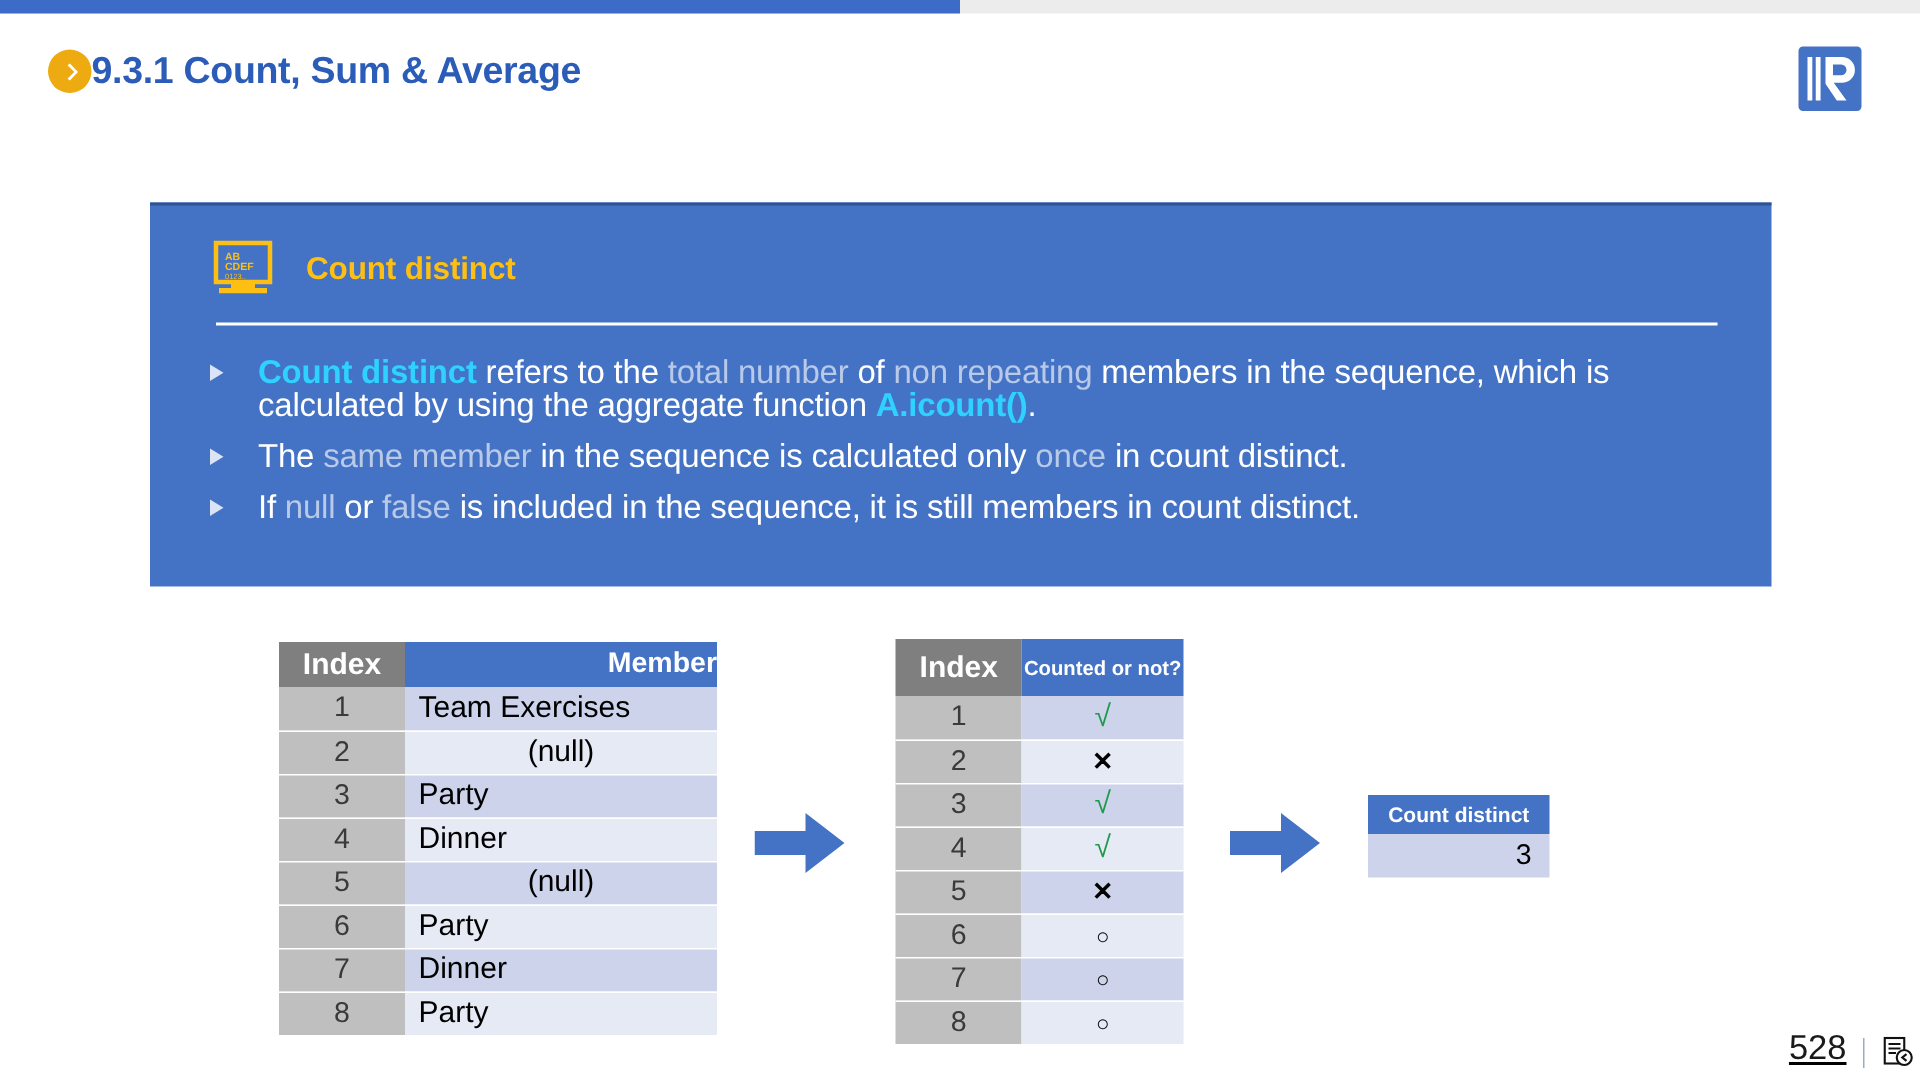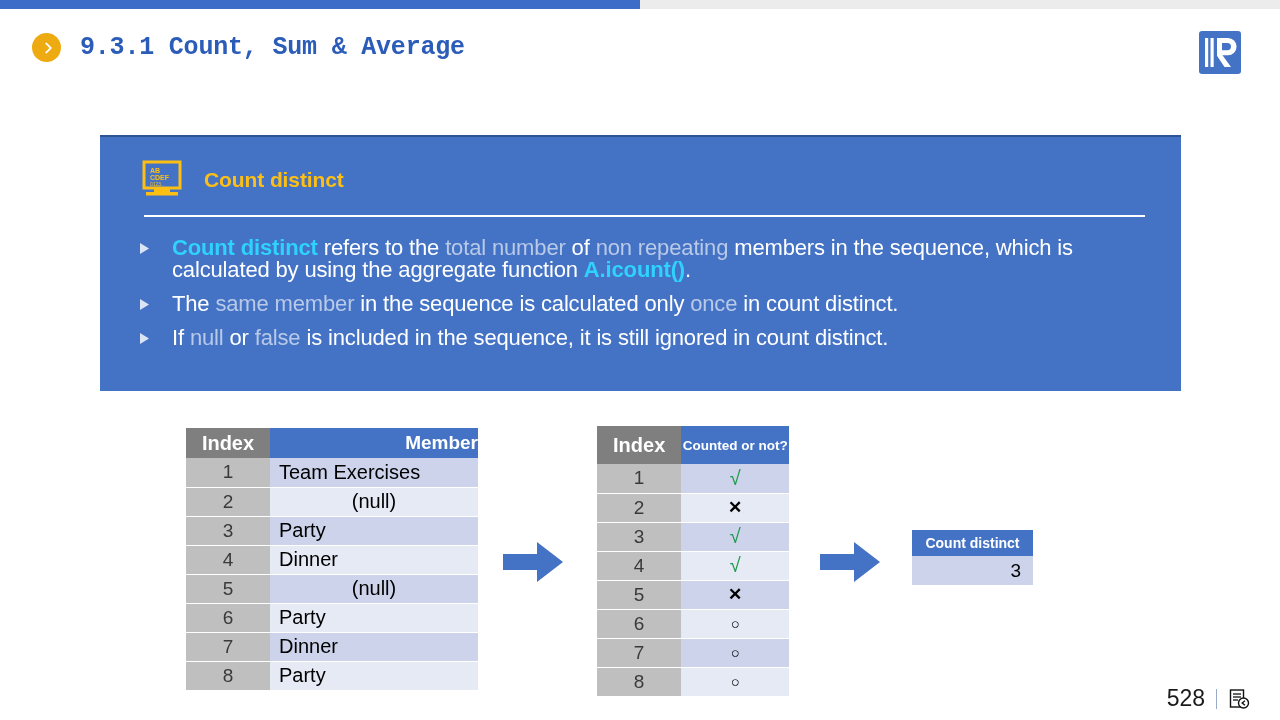--- a/index.html
+++ b/index.html
@@ -30,22 +30,20 @@
     background: #3c6cc8;
   }
 
   
   #page-header {
     position: absolute;
     top: 33px;
     left: 32px;
     display: flex;
     align-items: center;
-    gap: 19px;
-    font-family: Liberation Mono, monospace;
   }
   #header-bullet-icon {
     width: 29px; height: 29px;
     border-radius: 50%;
     background: #eeab11;
     display: flex;
     align-items: center;
     justify-content: center;
     flex: none;
   }
@@ -233,25 +231,26 @@
   }
 
   
   .flow-arrow { position: absolute; }
   #arrow-1 { left: 503px; top: 116px; }
   #arrow-2 { left: 820px; top: 116px; }
 
   
   #page-footer {
     position: absolute;
-    right: 30px;
+    right: 4px;
     bottom: 8px;
     display: flex;
-    align-items: center;
+    align-items: flex-end;
     gap: 11px;
+    text-decoration: underline;
   }
   #page-number {
     font-size: 23px;
     color: #1a1a1a;
   }
   #footer-divider {
     width: 1px; height: 20px;
     background: #9aabc9;
   }
   #footer-doc-icon { width: 22px; height: 22px; }
@@ -324,21 +323,21 @@
       </span>
     </div>
 
     <div class="bullet-row">
       <span class="bullet-marker">
         <svg width="13" height="13" viewBox="0 0 13 13">
             <path d="M2 1 L11 6.5 L2 12 Z" fill="#dbe4f5"></path>
           </svg>
       </span>
       <span class="bullet-text">
-        <span class="tok-plain">If </span><span class="tok-muted">null</span><span class="tok-plain"> or </span><span class="tok-muted">false</span><span class="tok-plain"> is included in the sequence, it is still ignored in count distinct.</span>
+        <span class="tok-plain">If </span><span class="tok-muted">null</span><span class="tok-plain"> or </span><span class="tok-muted">false</span><span class="tok-plain"> is included in the sequence, it is still members in count distinct.</span>
       </span>
     </div>
 
   </div>
 </div>
 
 <div id="tables-area">
 
   <table id="table-members" class="data-table">
     <thead>

